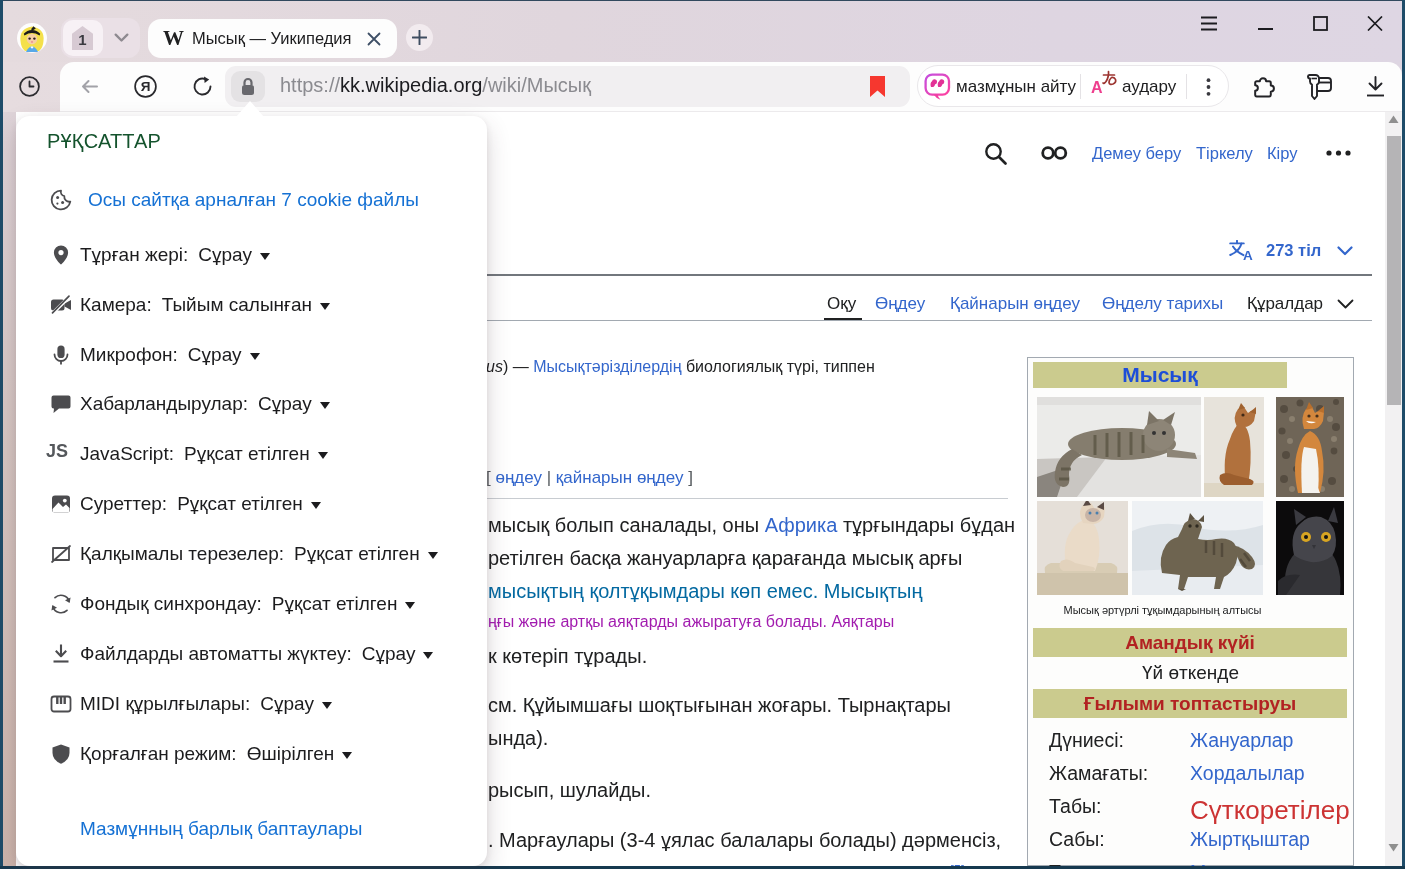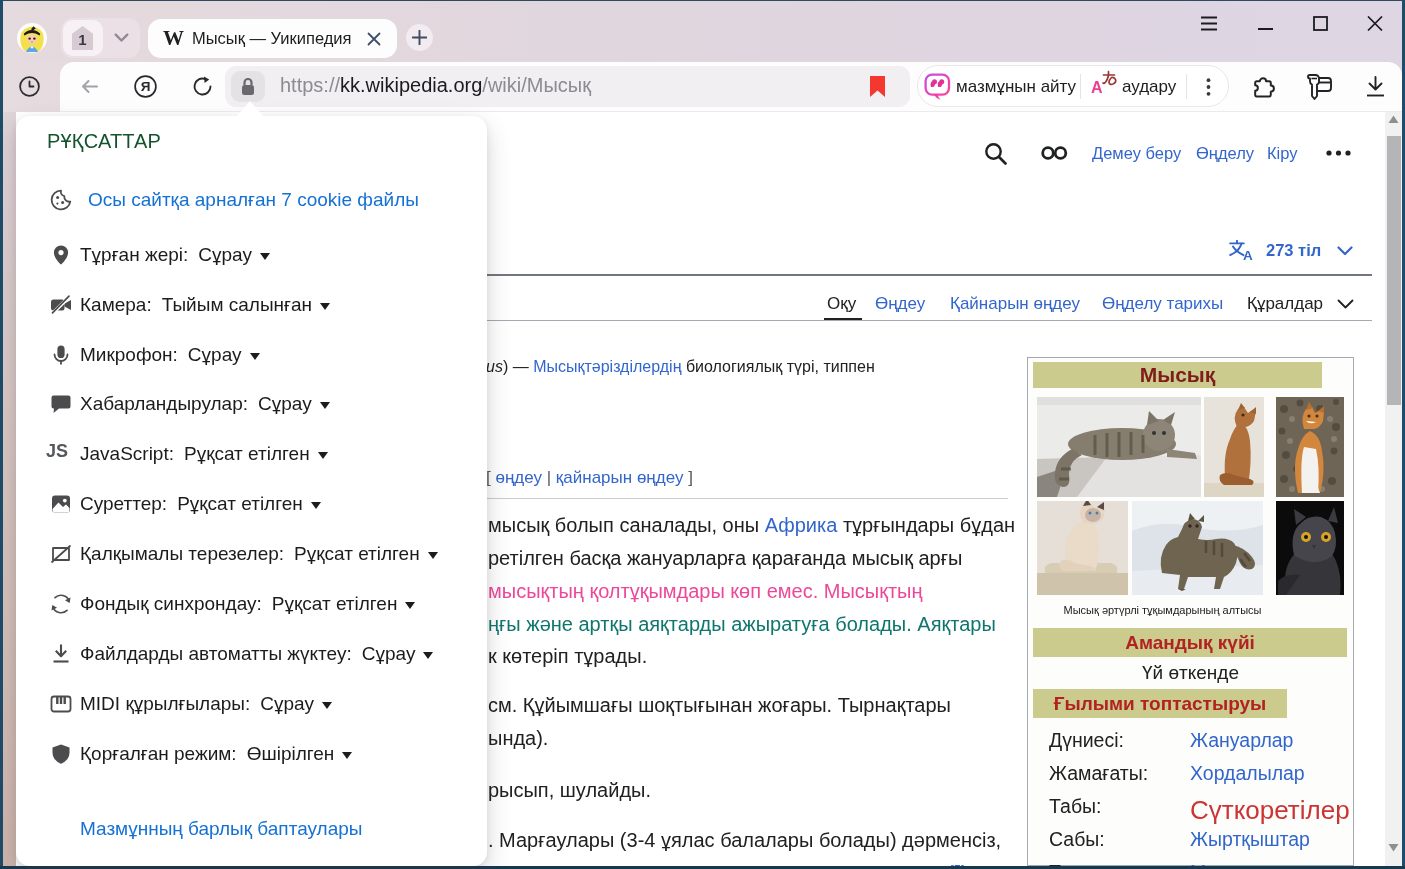--- a/index.html
+++ b/index.html
@@ -108,21 +108,21 @@
 <div class="abs" id="wiki" style="left:0;top:0;width:1402px;height:866px;overflow:hidden">
   <svg class="abs" style="left:984px;top:142px" width="23" height="23" viewBox="0 0 23 23">
     <circle cx="9.5" cy="9.5" r="7.2" fill="none" stroke="#202122" stroke-width="2.4"></circle>
     <path d="M15 15 L21.5 21.5" stroke="#202122" stroke-width="2.6" stroke-linecap="round"></path>
   </svg>
   <svg class="abs" style="left:1041px;top:146px" width="27" height="14" viewBox="0 0 27 14">
     <circle cx="7" cy="7" r="5.3" fill="none" stroke="#202122" stroke-width="2.8"></circle>
     <circle cx="19.5" cy="7" r="5.3" fill="none" stroke="#202122" stroke-width="2.8"></circle>
   </svg>
   <div class="abs" style="left:1092px;top:144px;font-size:16.5px;color:#3366cc">Демеу беру</div>
-  <div class="abs" style="left:1196px;top:144px;font-size:16.5px;color:#3366cc">Өңделу</div>
+  <div class="abs" style="left:1196px;top:144px;font-size:16.5px;color:#3366cc">Тіркелу</div>
   <div class="abs" style="left:1267px;top:144px;font-size:16.5px;color:#3366cc">Кіру</div>
   <svg class="abs" style="left:1326px;top:150px" width="25" height="6" viewBox="0 0 25 6">
     <circle cx="3" cy="3" r="2.6" fill="#202122"></circle>
       <circle cx="12.5" cy="3" r="2.6" fill="#202122"></circle>
       <circle cx="22" cy="3" r="2.6" fill="#202122"></circle>
   </svg>
   <div class="abs" style="left:1229px;top:239px;width:26px;height:24px;color:#36c">
     <svg style="position:absolute;left:0;top:1px" width="16" height="17" viewBox="0 0 16 17">
       <g fill="none" stroke="#36c" stroke-width="1.9" stroke-linecap="round">
         <path d="M8 0.8 V3.2"></path>
@@ -146,35 +146,35 @@
   <div class="abs" style="left:1247px;top:294px;font-size:17px;color:#202122">Құралдар</div>
   <svg class="abs" style="left:1337px;top:299px" width="17" height="11" viewBox="0 0 17 11">
       <path d="M1.5 1.5 L8.5 8.5 L15.5 1.5" fill="none" stroke="#202122" stroke-width="1.8" stroke-linecap="round" stroke-linejoin="round"></path>
     </svg>
   <div class="hr" style="left:480px;top:320px;width:892px;height:1px;background:#a2a9b1"></div>
   <div class="abs" style="left:486px;top:358px;font-size:16px;color:#202122;white-space:nowrap"><i>us</i>) — <span class="wlink">Мысықтәрізділердің</span> биологиялық түрі, типпен</div>
   <div class="abs" style="left:486px;top:468px;font-size:17px;color:#54595d;white-space:nowrap">[ <span class="wlink">өңдеу</span> | <span class="wlink">қайнарын өңдеу</span> ]</div>
   <div class="hr" style="left:480px;top:498px;width:528px;height:1px;background:#c8ccd1"></div>
   <div class="abs" style="left:488px;top:514px;font-size:20px;color:#202122;white-space:nowrap">мысық болып саналады, оны <span class="wlink">Африка</span> тұрғындары бұдан</div>
   <div class="abs" style="left:488px;top:547px;font-size:20px;color:#202122;white-space:nowrap">ретілген басқа жануарларға қарағанда мысық арғы</div>
-  <div class="abs" style="left:488px;top:580px;font-size:20px;color:#ec4899;white-space:nowrap">мысықтың қолтұқымдары көп емес. Мысықтың</div>
-  <div class="abs" style="left:488px;top:613px;font-size:20px;color:#0f766e;white-space:nowrap">ңғы және артқы аяқтарды ажыратуға болады. Аяқтары</div>
+  <div class="abs" style="left:488px;top:580px;font-size:20px;color:#0369a1;white-space:nowrap">мысықтың қолтұқымдары көп емес. Мысықтың</div>
+  <div class="abs" style="left:488px;top:613px;font-size:16px;color:#a21caf;white-space:nowrap">ңғы және артқы аяқтарды ажыратуға болады. Аяқтары</div>
   <div class="abs" style="left:488px;top:645px;font-size:20px;color:#202122;white-space:nowrap">к көтеріп тұрады.</div>
   <div class="abs" style="left:488px;top:694px;font-size:20px;color:#202122;white-space:nowrap">см. Құйымшағы шоқтығынан жоғары. Тырнақтары</div>
   <div class="abs" style="left:488px;top:727px;font-size:20px;color:#202122;white-space:nowrap">ында).</div>
   <div class="abs" style="left:488px;top:779px;font-size:20px;color:#202122;white-space:nowrap">рысып, шулайды.</div>
   <div class="abs" style="left:488px;top:829px;font-size:20px;color:#202122;white-space:nowrap">. Марғаулары (3-4 ұялас балалары болады) дәрменсіз,</div>
   <div class="abs" style="left:488px;top:862px;font-size:20px;color:#202122;white-space:nowrap">олардың көздері <span class="wlink">9-14 күн өткенде ғана ашылады</span>.<sup style="font-size:13px" class="wlink">[5]</sup></div>
 
   <div class="abs" id="infobox"></div>
-  <div class="band" style="left:1033px;top:362px;width:289px;height:26px;font-size:21px;color:#7f1d1d;line-height:26px">Мысық</div>
+  <div class="band" style="left:1033px;top:362px;width:254px;height:26px;font-size:21px;color:#1d4ed8;line-height:26px">Мысық</div>
   <div class="abs" style="left:1027px;top:604px;font-size:11px;color:#202122;width:271px;text-align:center;white-space:nowrap">Мысық әртүрлі тұқымдарының алтысы</div>
   <div class="band" style="left:1033px;top:628px;width:314px;height:29px;font-size:19px;color:#b22222;line-height:29px">Амандық күйі</div>
   <div class="abs" style="left:1027px;top:662px;width:327px;text-align:center;font-size:19px;color:#202122">Үй өткенде</div>
-  <div class="band" style="left:1033px;top:689px;width:254px;height:29px;font-size:19px;color:#b22222;line-height:29px">Ғылыми топтастыруы</div>
+  <div class="band" style="left:1033px;top:689px;width:314px;height:29px;font-size:19px;color:#b22222;line-height:29px">Ғылыми топтастыруы</div>
   <div class="abs" style="left:1049px;top:729px;font-size:19.5px;color:#202122">Дүниесі:</div>
   <div class="abs" style="left:1190px;top:729px;font-size:19.5px;color:#3366cc">Жануарлар</div>
   <div class="abs" style="left:1049px;top:762px;font-size:19.5px;color:#202122">Жамағаты:</div>
   <div class="abs" style="left:1190px;top:762px;font-size:19.5px;color:#3366cc">Хордалылар</div>
   <div class="abs" style="left:1049px;top:795px;font-size:19.5px;color:#202122">Табы:</div>
   <div class="abs" style="left:1190px;top:795px;font-size:26px;color:#cc3333">Сүткоретілер</div>
   <div class="abs" style="left:1049px;top:828px;font-size:19.5px;color:#202122">Сабы:</div>
   <div class="abs" style="left:1190px;top:828px;font-size:19.5px;color:#3366cc">Жыртқыштар</div>
   <div class="abs" style="left:1049px;top:861px;font-size:19.5px;color:#202122">Тұқымдасы:</div>
   <div class="abs" style="left:1190px;top:861px;font-size:19.5px;color:#3366cc">Мысықтар</div>

